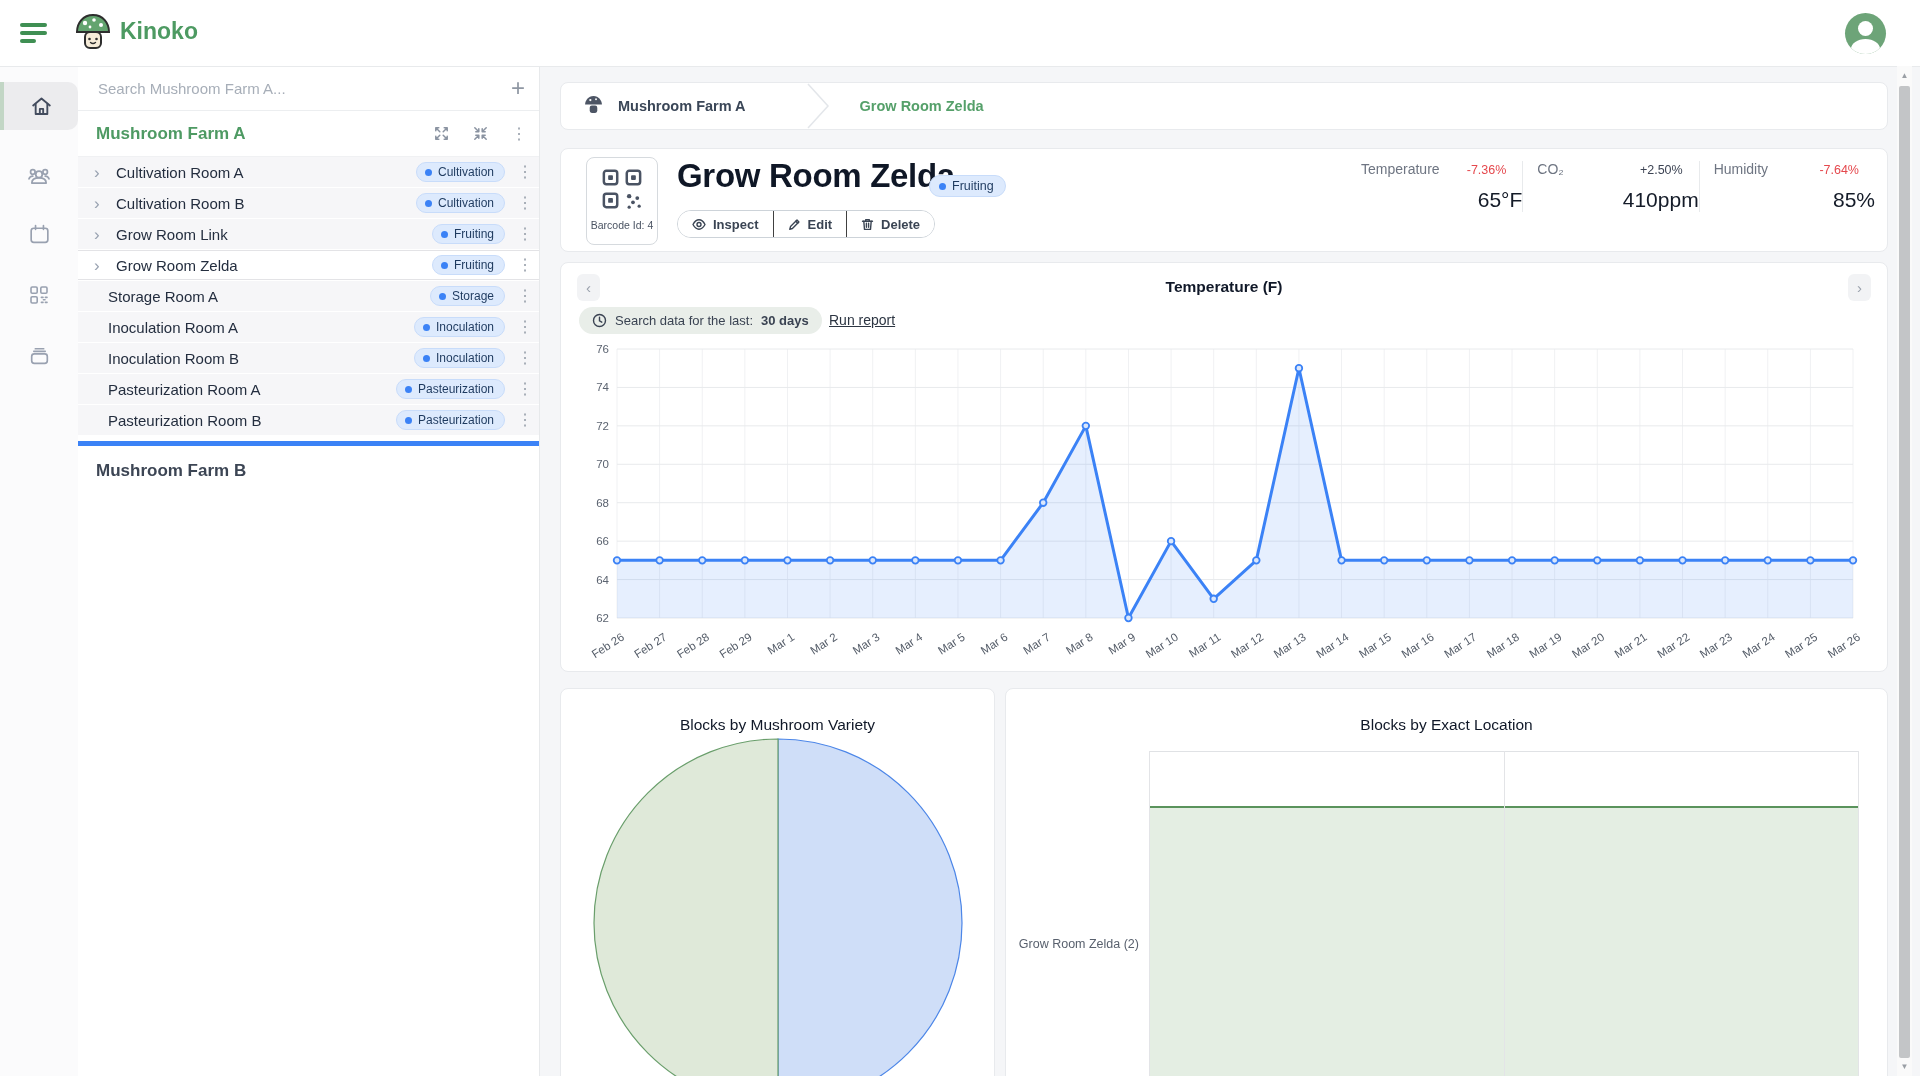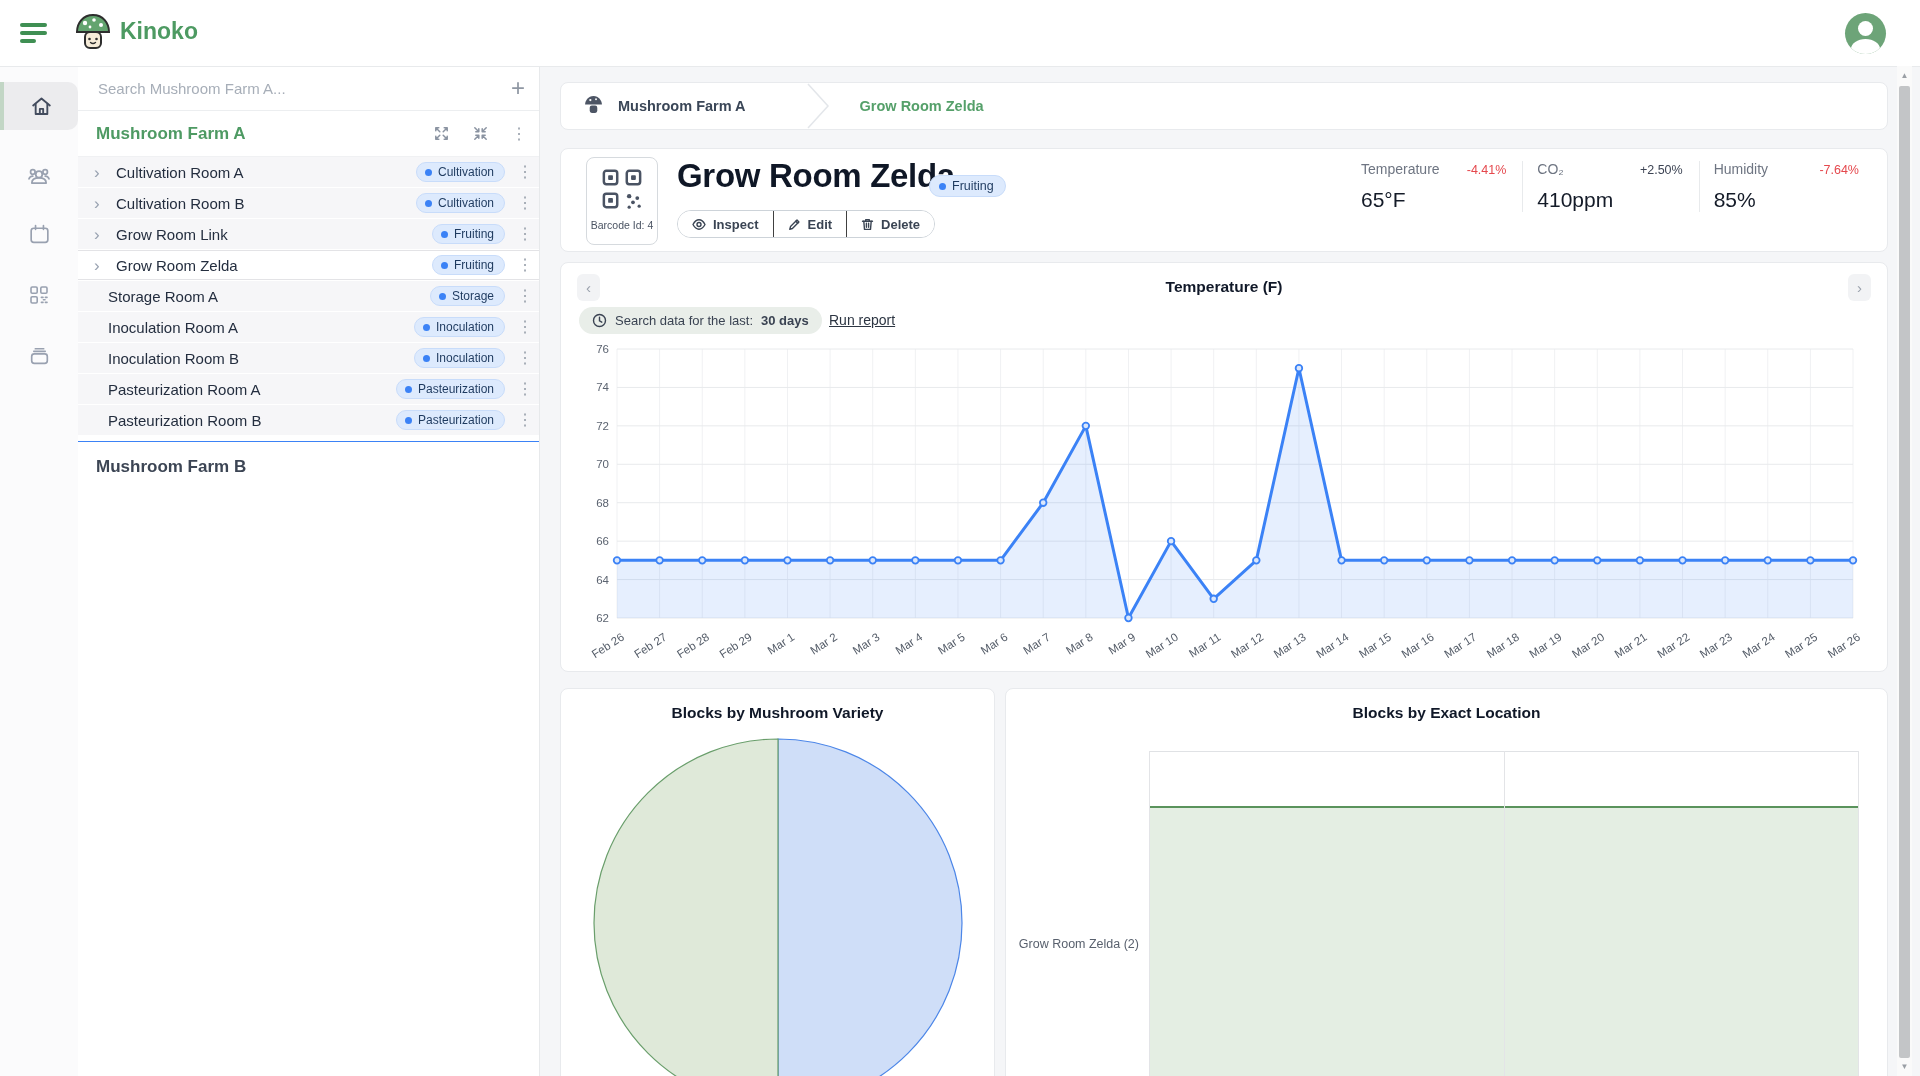--- a/index.html
+++ b/index.html
@@ -45,21 +45,21 @@
   .tree-row{height:30px;display:flex;align-items:center;background:#f6f6f8;margin-bottom:1px;
             padding:0 8px 0 16px;cursor:pointer;}
   .tree-row.selected{background:#fff;box-shadow:inset 0 1px 0 #e3e3e6, inset 0 -1px 0 #e3e3e6;}
   .row-chevron{color:#98a1b0;font-size:17px;width:14px;line-height:1;}
   .row-name{font-size:15px;color:#242e3f;margin-left:8px;}
   .row-name.no-indent{margin-left:14px;}
   .badge{margin-left:auto;display:inline-flex;align-items:center;gap:6px;background:#ddeafd;
          border:1px solid #c8dcfa;border-radius:11px;padding:2px 10px 2px 8px;font-size:12px;color:#1e3a5f;}
   .badge .dot{width:7px;height:7px;border-radius:50%;background:#3b82f6;}
   .row-kebab{margin-left:12px;}
-  .farm-b-header{border-top:1px solid #3b82f6;margin-top:6px;padding:15px 18px;font-size:17px;
+  .farm-b-header{border-top:5px solid #3b82f6;margin-top:6px;padding:15px 18px;font-size:17px;
                  font-weight:700;color:#3c4554;cursor:pointer;}
 
   
   .main{position:absolute;left:540px;top:66px;right:0;bottom:0;background:#f5f6f8;}
   .card{position:absolute;background:#fff;border:1px solid #e8eaed;border-radius:8px;box-sizing:border-box;}
 
   
   .breadcrumb-card{left:20px;top:16px;width:1328px;height:48px;display:flex;align-items:center;}
   .bc-icon{margin-left:22px;}
   .bc-farm{margin-left:14px;font-size:14.5px;font-weight:700;color:#3a4657;}
@@ -75,21 +75,21 @@
   .room-title{position:absolute;left:116px;top:8px;font-size:33px;font-weight:800;color:#0f1726;
               letter-spacing:-0.3px;}
   .status-badge{position:absolute;left:368px;top:26px;font-size:12.5px;padding:3px 11px 3px 9px;}
   .action-group{position:absolute;left:116px;top:61px;display:inline-flex;border:1px solid #cdd3d9;
                 border-radius:14px;overflow:hidden;height:26px;background:#fff;align-items:stretch;}
   .action-btn{display:flex;align-items:center;gap:7px;padding:0 14px;font-size:13px;font-weight:700;
               color:#3a4453;border-left:1px solid #404040;cursor:pointer;background:#fff;}
   .action-btn:first-child{border-left:none;align-items:center;}
   .action-btn svg{stroke:#3a4453;fill:none;stroke-width:1.4;stroke-linecap:round;stroke-linejoin:round;}
   .stats{position:absolute;left:792px;top:12px;right:12px;display:flex;}
-  .stat-col{flex:1;padding-left:14px;border-left:1px solid #e8eaec;}
+  .stat-col{flex:1;padding-left:14px;border-left:1px solid #e8eaec;text-align:right;}
   .stat-col:first-child{border-left:none;padding-left:8px;}
   .stat-head{display:flex;justify-content:space-between;align-items:baseline;padding-right:16px;}
   .stat-label{font-size:14px;color:#6e7582;}
   .stat-delta{font-size:12.5px;}
   .stat-value{margin-top:11px;font-size:21px;color:#141b28;}
 
   
   .chart-card{left:20px;top:196px;width:1328px;height:410px;}
   .nav-btn{position:absolute;top:11px;width:23px;height:27px;background:#f2f3f5;border-radius:6px;
            color:#9aa1ac;font-size:15px;display:flex;align-items:center;justify-content:center;cursor:pointer;}
@@ -100,21 +100,21 @@
   .filter-chip{position:absolute;left:18px;top:44px;height:27px;display:inline-flex;align-items:center;
                gap:8px;background:#e9eee9;border-radius:14px;padding:0 13px;font-size:13px;color:#3a4352;cursor:pointer;}
   .filter-chip svg{stroke:#3a4352;fill:none;stroke-width:1.4;stroke-linecap:round;}
   .chip-strong{font-weight:700;}
   .run-report{position:absolute;left:268px;top:49px;font-size:14px;color:#2c3542;
               text-decoration:underline;cursor:pointer;}
   #temp-chart{position:absolute;left:8px;top:78px;}
 
   
   .pie-card{left:20px;top:622px;width:435px;height:430px;}
-  .sub-title{margin-top:15px;text-align:center;font-size:15.5px;font-weight:700;color:#101828;}
+  .sub-title{margin-top:27px;text-align:center;font-size:15.5px;font-weight:400;color:#101828;}
   #pie-chart{position:absolute;left:0;top:36px;}
 
   
   .bar-card{left:465px;top:622px;width:883px;height:430px;overflow:hidden;}
   .bp-topline{position:absolute;left:143px;width:710px;top:62px;height:1px;background:#e0e2e5;}
   .bp-grid{position:absolute;top:62px;bottom:0;width:1px;background:#e3e4e7;}
   .bar-rect{position:absolute;left:143px;top:117px;bottom:-2px;box-sizing:border-box;}
   .bar-label{position:absolute;left:0;top:248px;width:133px;text-align:right;font-size:12.5px;color:#59616e;}
 
   
@@ -370,21 +370,21 @@
               <path d="M5.4 5.3 v4 M7.6 5.3 v4"></path>
             </svg>
           <span>Delete</span>
         </div>
       </div>
 
       <div class="stats">
         <div class="stat-col">
           <div class="stat-head">
             <span class="stat-label">Temperature</span>
-            <span class="stat-delta" style="color: rgb(229, 72, 77);">-4.41%</span>
+            <span class="stat-delta" style="color: rgb(229, 72, 77);">-7.36%</span>
           </div>
           <div class="stat-value">65°F</div>
         </div>
         <div class="stat-col">
           <div class="stat-head">
             <span class="stat-label">CO₂</span>
             <span class="stat-delta" style="color: rgb(61, 68, 84);">+2.50%</span>
           </div>
           <div class="stat-value">410ppm</div>
         </div>

